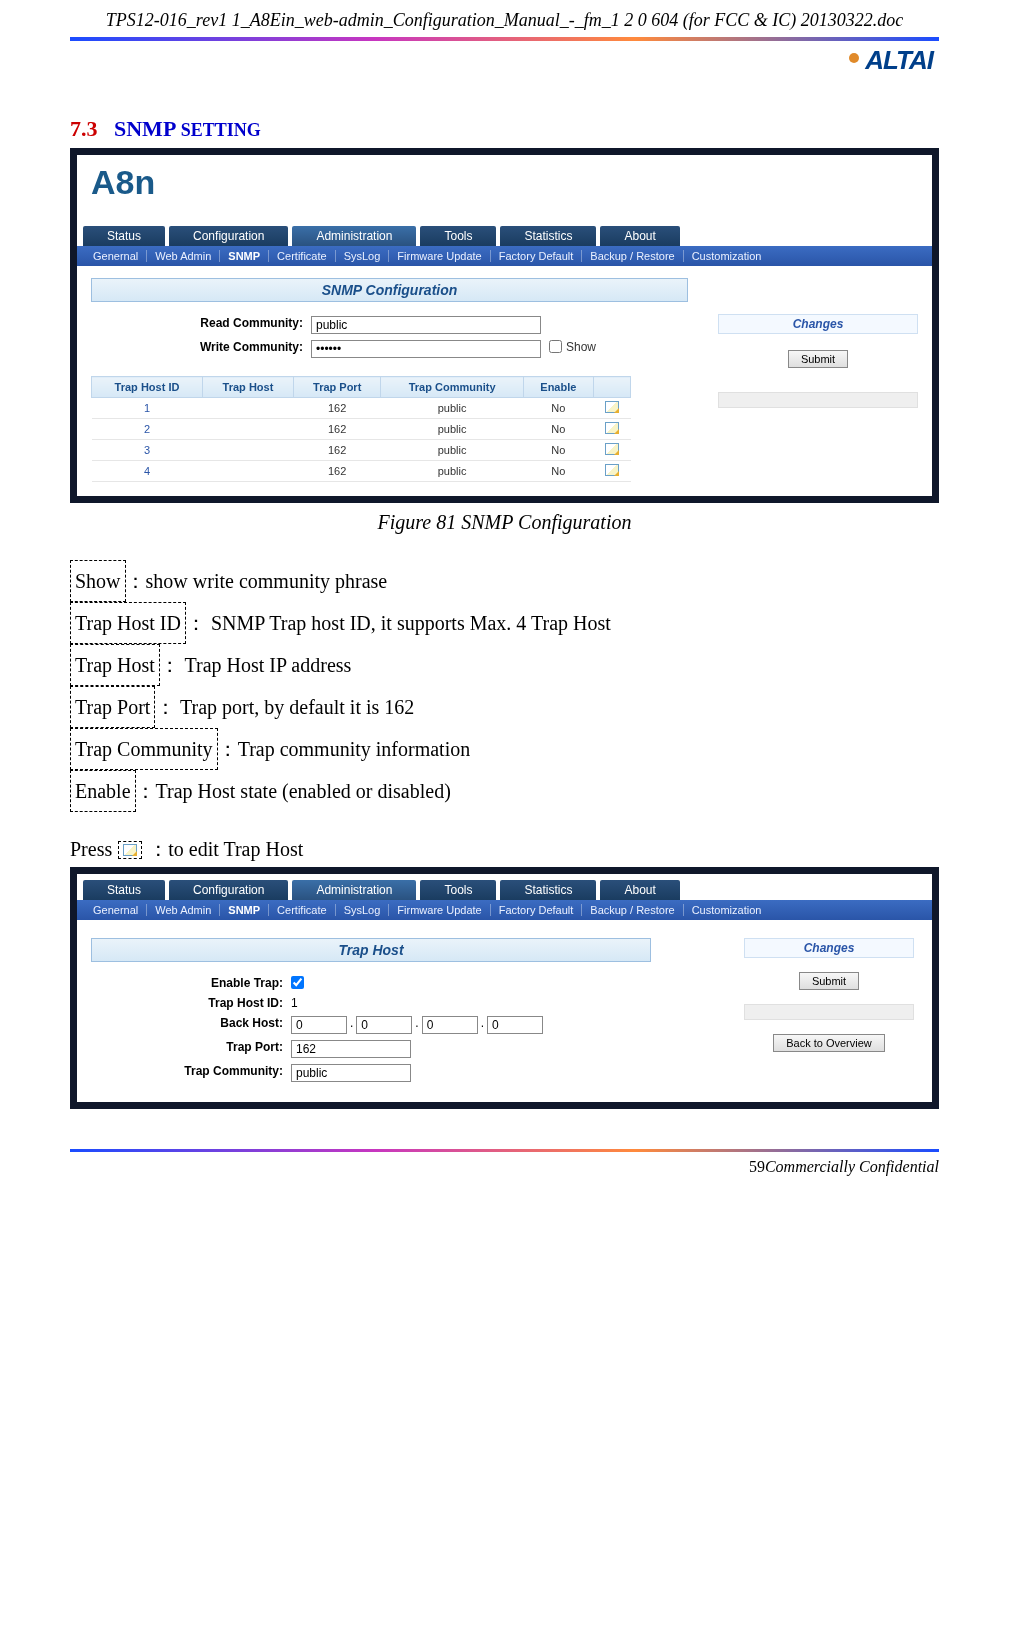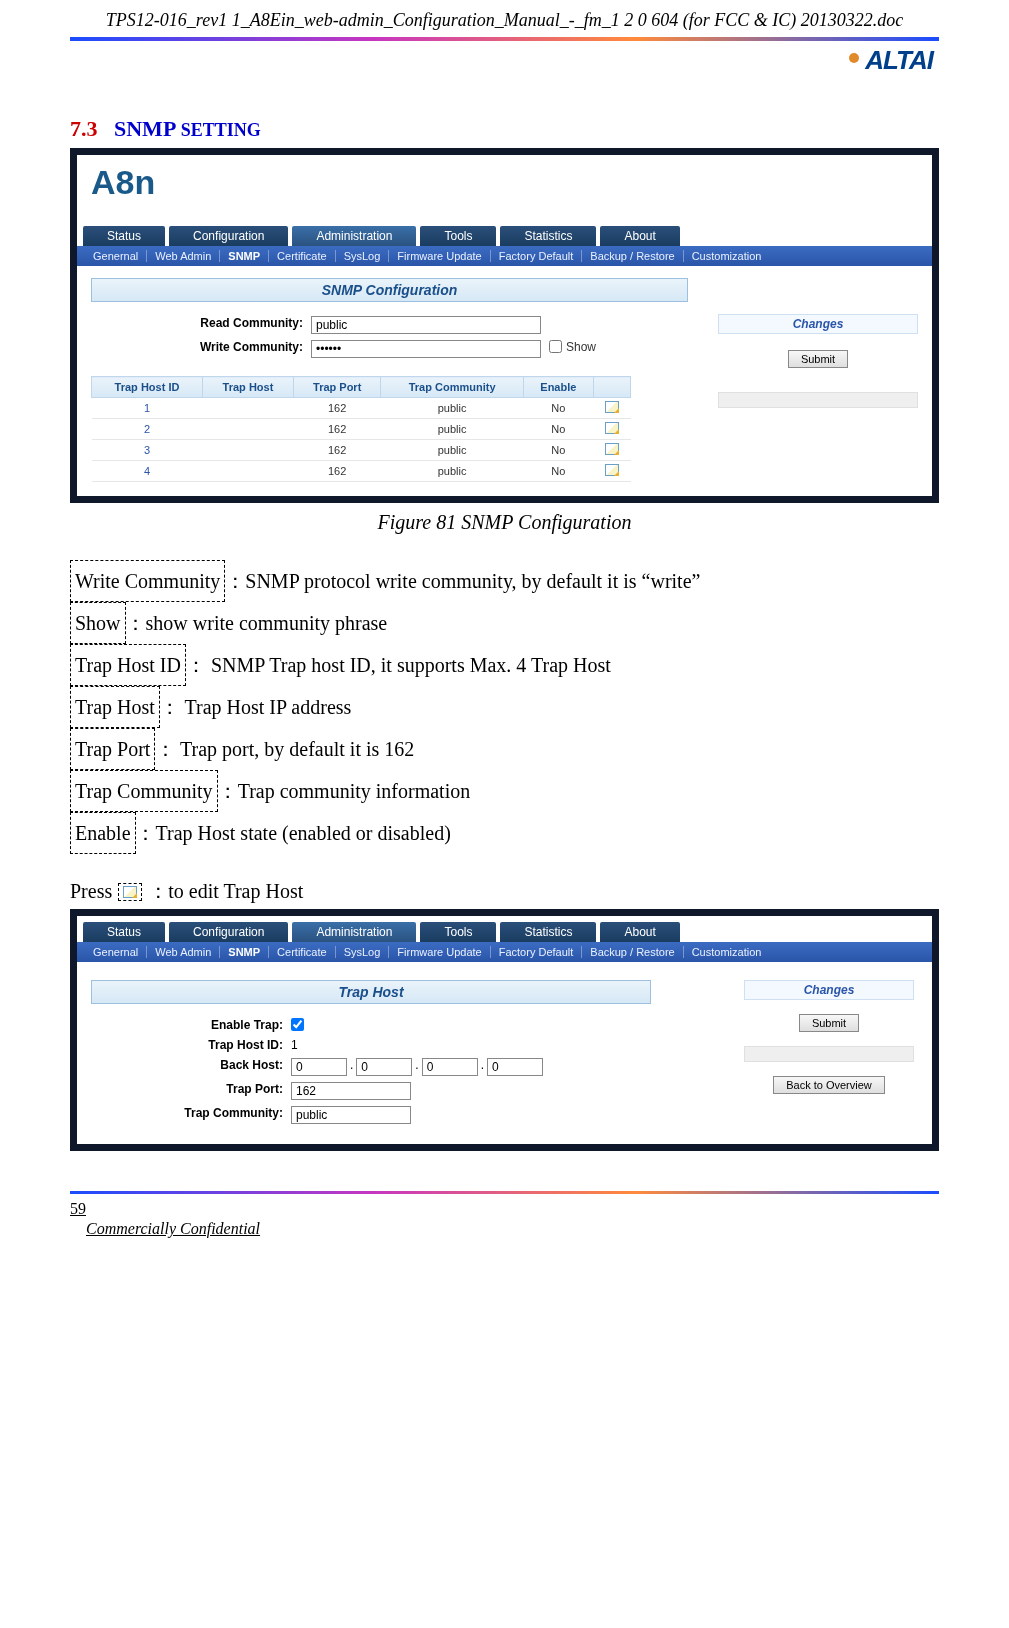--- a/index.html
+++ b/index.html
@@ -130,22 +130,22 @@
     .ip-seg { width:56px; height:18px; border:1px solid #888; text-align:left; padding:0 4px; font-size:12px;}
     .shot2 .shot-body { padding-top:18px; }
     .shot2 .form-row label { width:200px; }
     .shot2-relwrap { position:relative; }
     .shot2-right { position:absolute; right:18px; top:18px; width:170px; }
     .shot2-right .changes-bar { border:1px solid #cfe0f2; padding:2px 8px; color:#2a55a8; text-align:center; font-weight:bold; margin-bottom:14px; background:#f4f9ff; font-style: italic; font-size:12px;}
     .shot2-right .grey-bar { margin-top:14px; }
     .shot2-right .back-btn { margin-top:14px; display:inline-block;}
     
     .footer-rule{ height:3px; background: linear-gradient(90deg, #1a4cff 0%, #c736c0 35%, #ff8a3c 65%, #1a4cff 100%); margin-top:40px; margin-bottom:6px;}
-    .footer { display:flex; justify-content:flex-start; font-size:16px;text-decoration:underline;}
-    .footer .conf { font-style:italic;margin-top:20px; }
+    .footer { display:flex; justify-content:flex-end; font-size:16px;}
+    .footer .conf { font-style:italic; }
     .cb { width:13px; height:13px; vertical-align:middle;}
   </style>
 </head>
 <body>
 
 <div class="page">
   <div class="header-title">TPS12-016_rev1 1_A8Ein_web-admin_Configuration_Manual_-_fm_1 2 0 604 (for FCC &amp; IC) 20130322.doc</div>
   <div class="header-rule"></div>
   <div class="logo-row">
     <div class="logo"><span class="dot"></span><span>ALTAI</span></div>
@@ -242,21 +242,20 @@
           <span class="btn">Submit</span>
         </div>
         <div class="grey-bar"></div>
       </div>
     </div>
   </div>
 
   <div class="caption">Figure 81 SNMP Configuration</div>
 
   <div class="def-list">
-    <div><span class="term">Write Community</span><span>：SNMP protocol write community, by default it is “write”</span></div>
     <div><span class="term">Show</span><span>：show write community phrase</span></div>
     <div><span class="term">Trap Host ID</span><span>： SNMP Trap host ID, it supports Max. 4 Trap Host</span></div>
     <div><span class="term">Trap Host</span><span>： Trap Host IP address</span></div>
     <div><span class="term">Trap Port</span><span>： Trap port, by default it is 162</span></div>
     <div><span class="term">Trap Community</span><span>：Trap community information</span></div>
     <div><span class="term">Enable</span><span>：Trap Host state (enabled or disabled)</span></div>
   </div>
 
   <div class="press-line">
     <span>Press </span>

